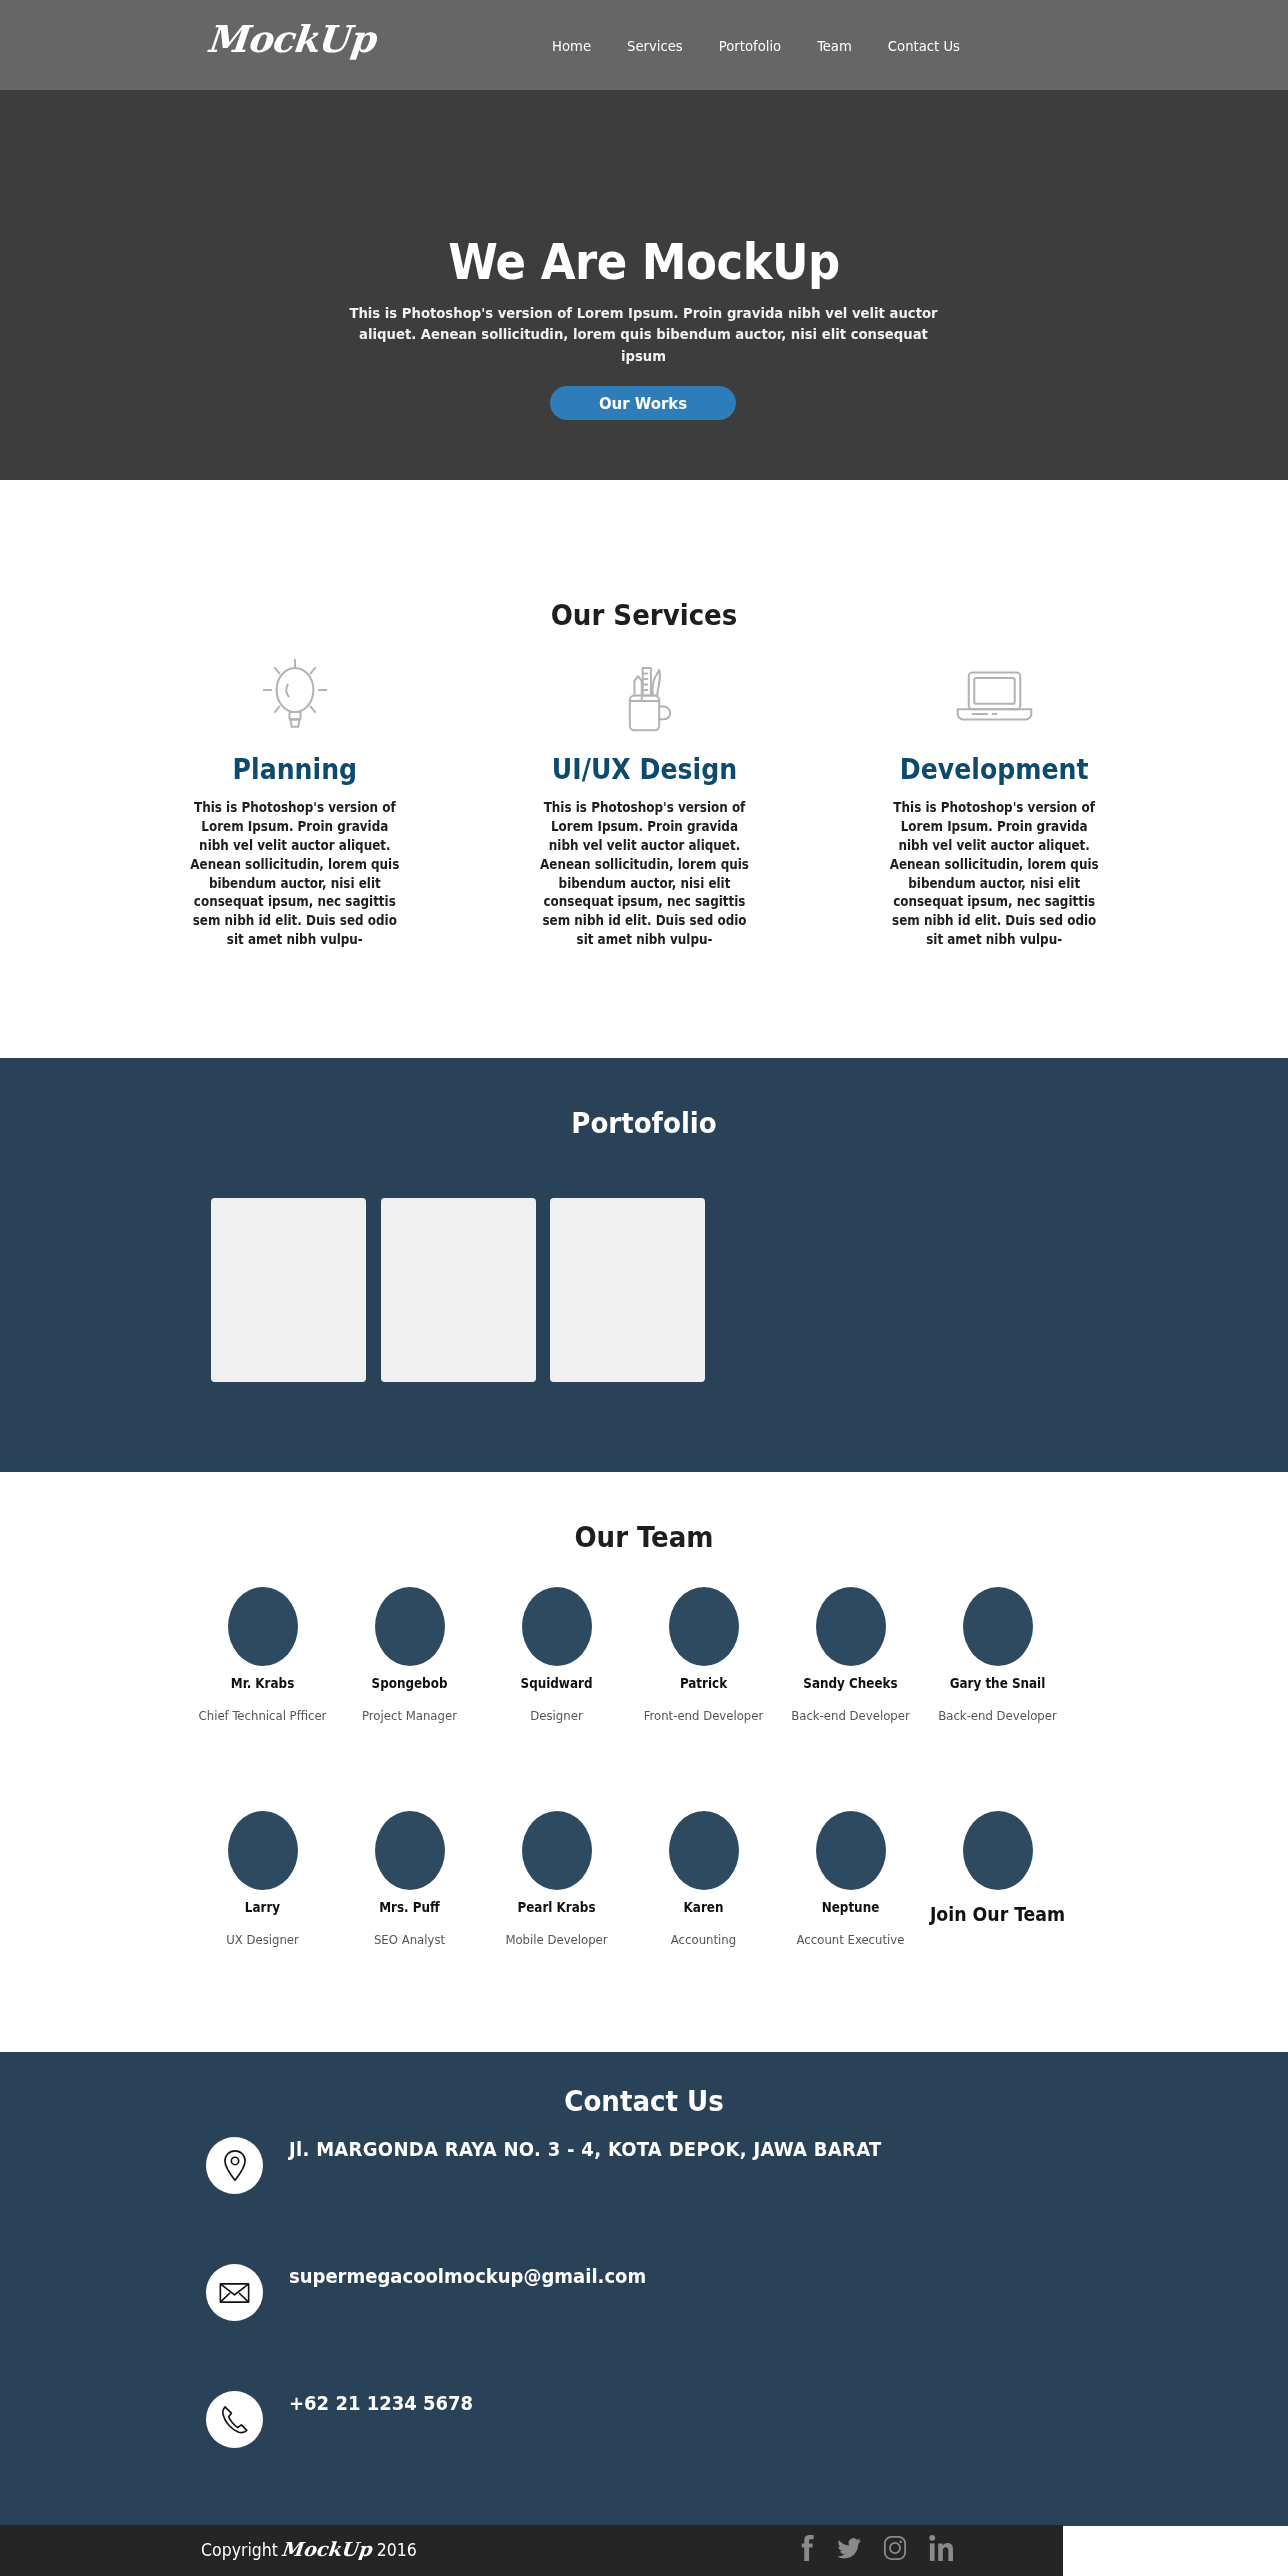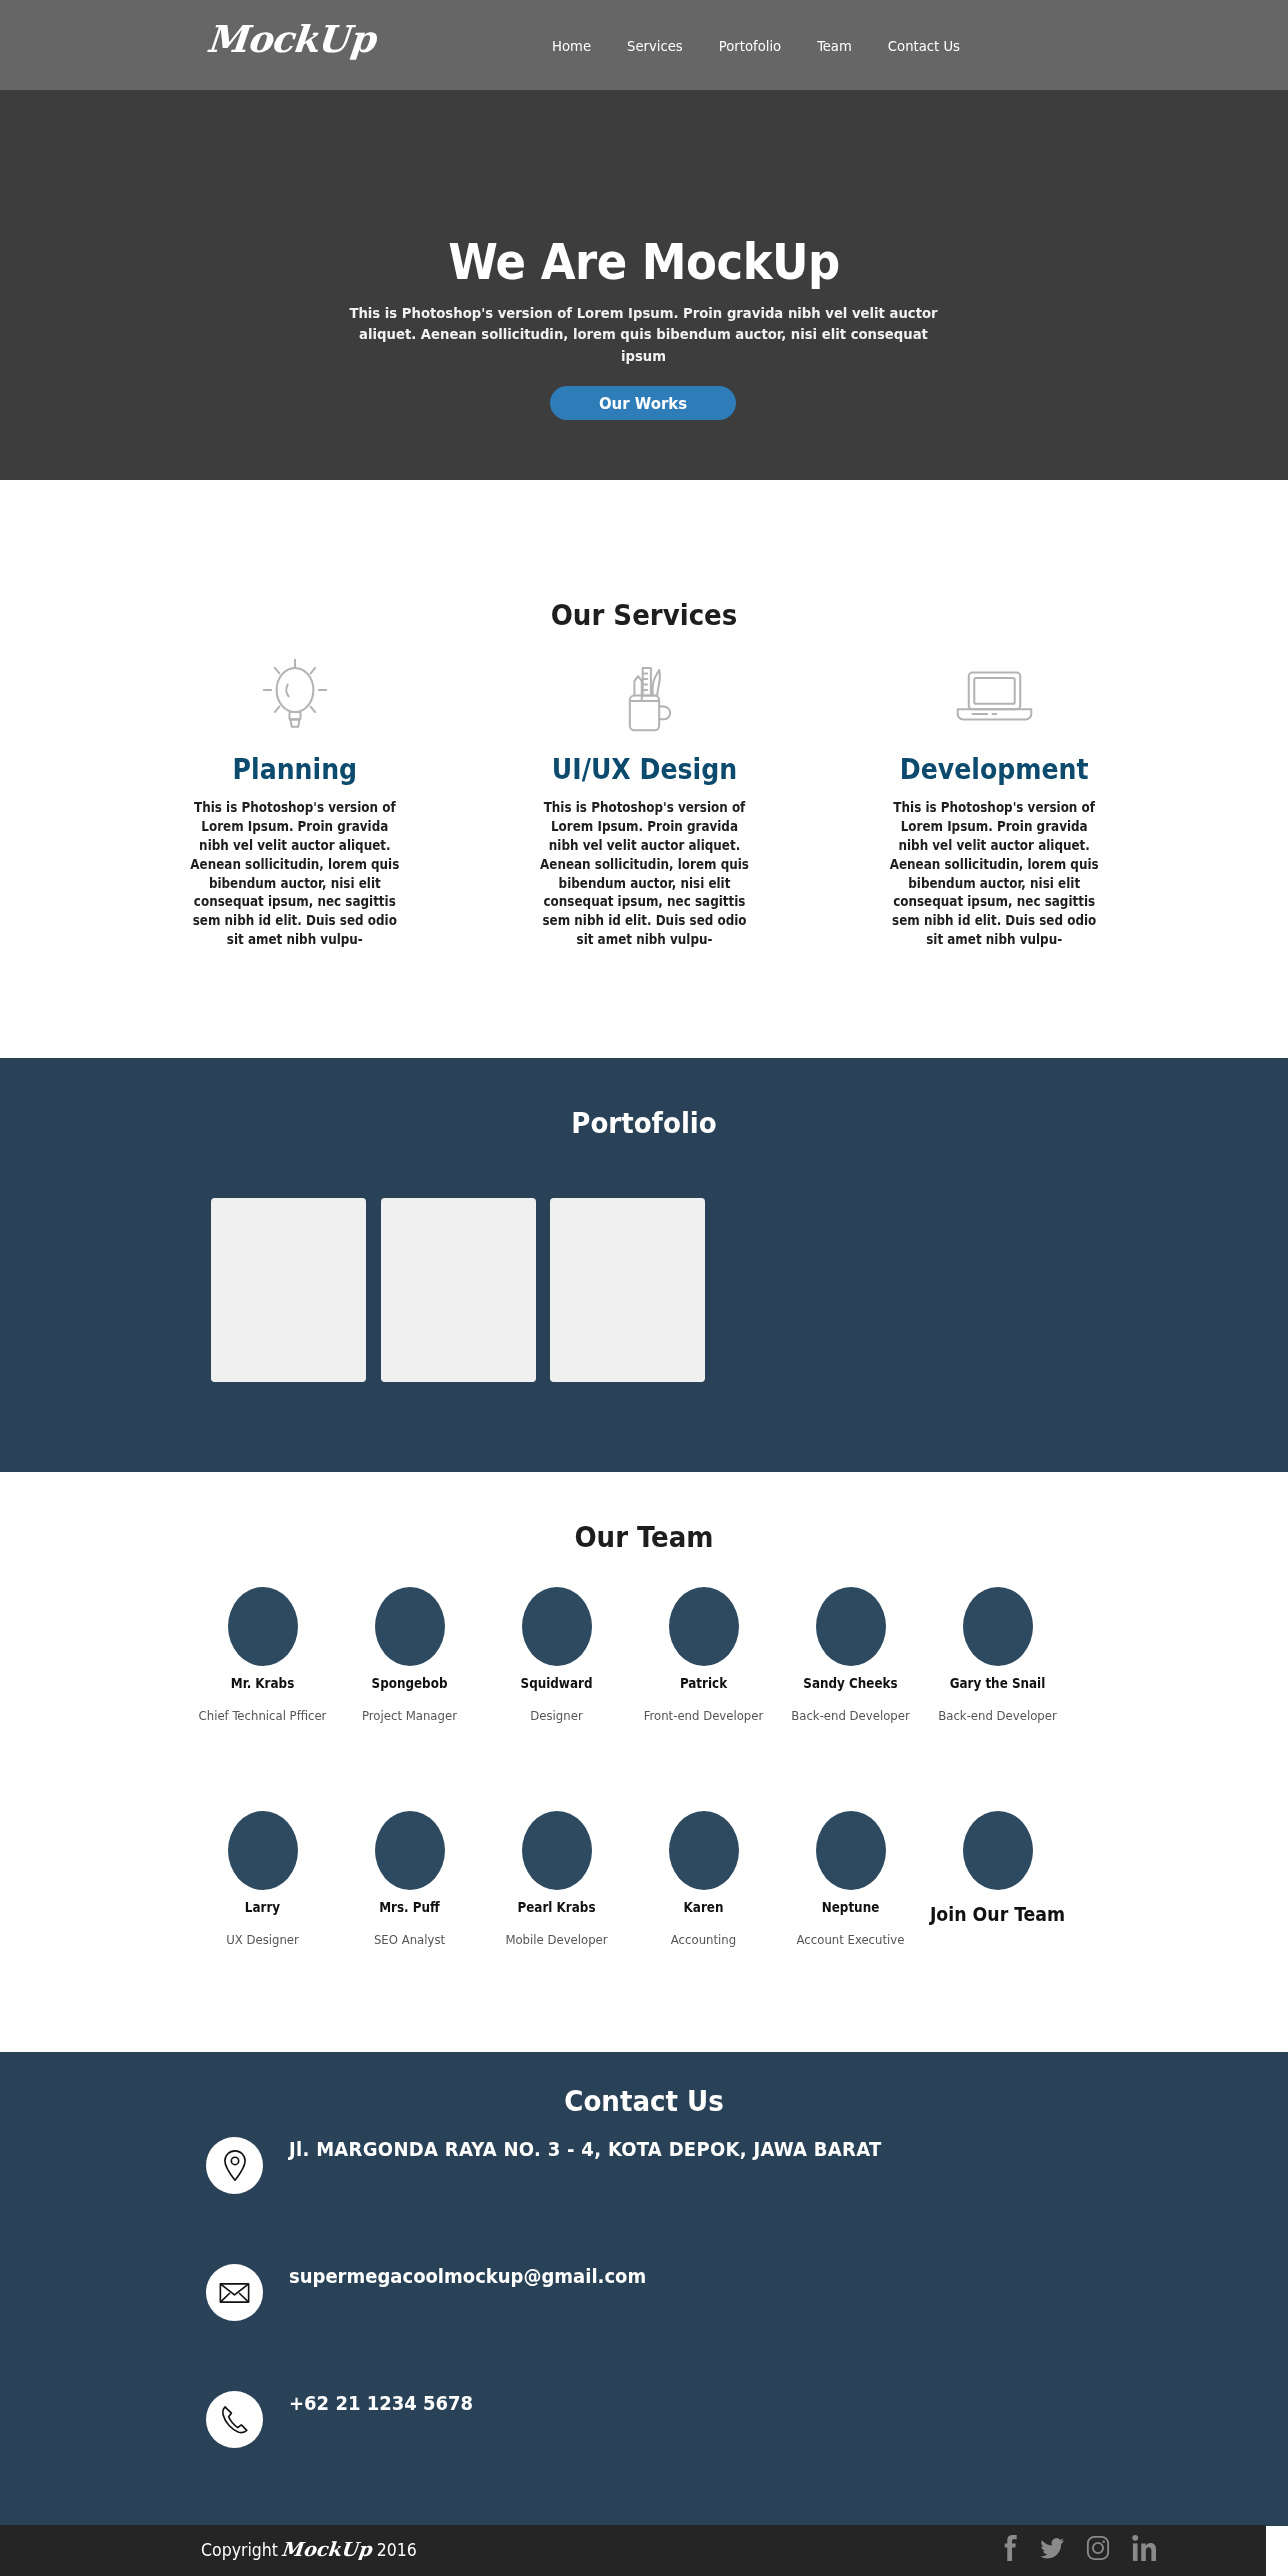--- a/index.html
+++ b/index.html
@@ -147,21 +147,21 @@
     flex: 0 0 auto;
   }
   .ct-text {
     margin-left: 26px; color: #ffffff;
     font-size: 20px; font-weight: bold; white-space: nowrap;
   }
   .ct-text.upper { letter-spacing: 0.3px; }
 
   
   .footer {
-    position: absolute; left: 0; top: 2525px; width: 1266px; height: 51px;
+    position: absolute; left: 0; top: 2525px; width: 1063px; height: 51px;
     background: #252525;
   }
   .fcopy {
     position: absolute; left: 201px; top: 13px;
     font-size: 17.5px; color: #ffffff;
     display: flex; align-items: baseline; gap: 4.6px;
   }
   .fcopy .script {
     font-family: "DejaVu Serif", serif;
     font-style: italic; font-weight: bold; font-size: 19.3px;

